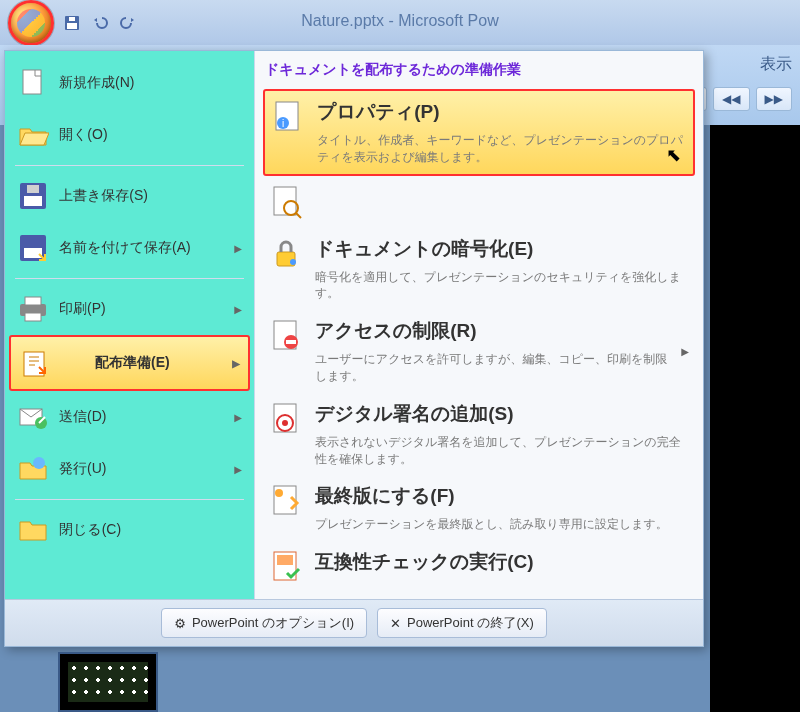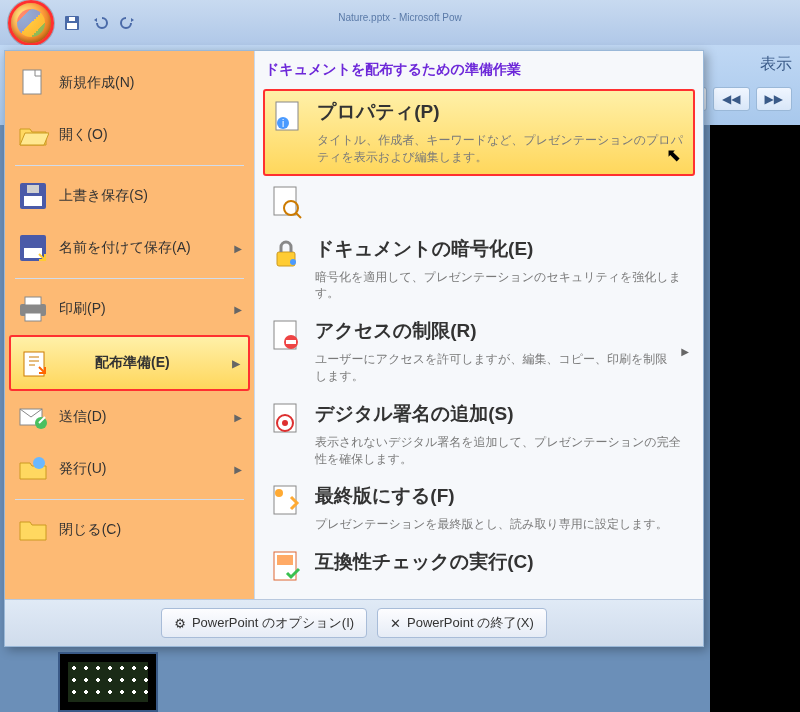--- a/index.html
+++ b/index.html
@@ -39,21 +39,21 @@
       border-radius: 50%;
       opacity: 0.7;
     }
     .qat-icons { display: flex; gap: 12px; align-items: center; }
     .qat-icon { width: 16px; height: 16px; }
     .window-title {
       position: absolute;
       left: 50%;
       transform: translateX(-50%);
       top: 12px;
-      font-size: 10px;
+      font-size: 16px;
       color: #5a7aa8;
       white-space: nowrap;
     }
     .ribbon-area {
       background: linear-gradient(to bottom, #c0d8f4, #a8c8ec);
       height: 80px;
       position: relative;
     }
     .ribbon-right {
       position: absolute;
@@ -97,21 +97,21 @@
       border: 1px solid #9ab8d8;
       box-shadow: 3px 3px 10px rgba(0,0,0,0.3);
       display: flex;
       flex-direction: column;
     }
     .menu-body {
       display: flex;
     }
     .left-panel {
       width: 250px;
-      background: #fdba74;
+      background: #5eead4;
       border-right: 1px solid #c8d8ec;
       padding: 6px 4px;
     }
     .menu-item {
       display: flex;
       align-items: center;
       padding: 10px 8px;
       gap: 10px;
       cursor: pointer;
       border-radius: 3px;

